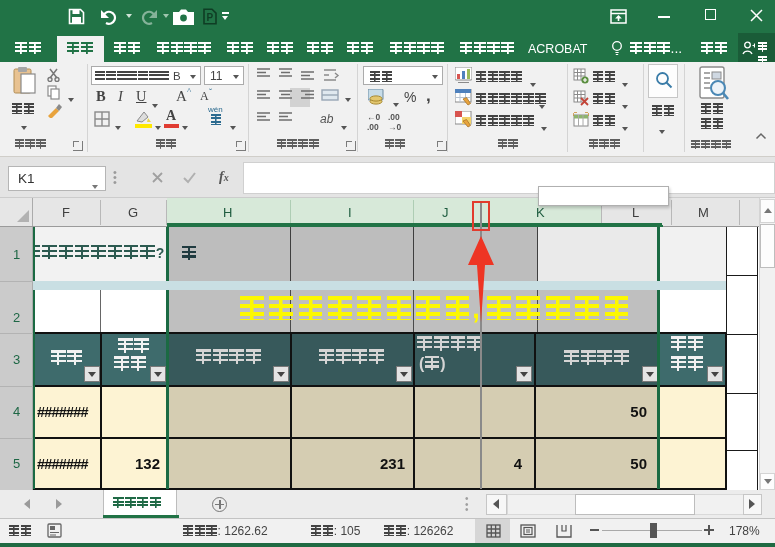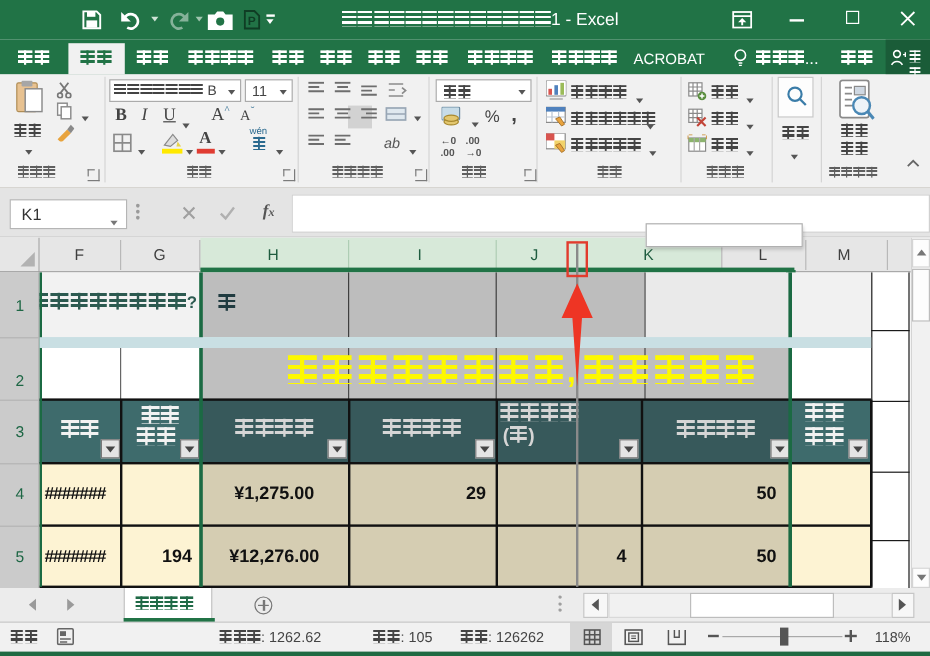--- a/index.html
+++ b/index.html
@@ -47,23 +47,20 @@
       <path d="M0 3 h6 l2 -2.5 h5 l2 2.5 h6 v13 h-21 z" fill="#fff"></path>
       <circle cx="10.5" cy="9" r="3.4" fill="#217346"></circle>
     </svg>
     <svg class="a" style="left:203px;top:8px;" width="14" height="17" viewBox="0 0 14 17">
       <path d="M1 1.2 h8 l4 4 v10.6 h-12 z" fill="none" stroke="#0f3d24" stroke-width="1.6"></path>
       <text x="3.4" y="12.5" font-size="10" font-weight="bold" fill="#0f3d24" font-family="Liberation Sans">P</text>
     </svg>
     <div class="a" style="left:222px;top:12px;width:7px;height:1.6px;background:#fff;"></div>
     <div class="a" style="left:222px;top:16px;width:0;height:0;border-left:3.5px solid transparent;border-right:3.5px solid transparent;border-top:4px solid #fff;"></div>
 
-    <div class="a" style="left:284px;top:9px;color:#ffffff;font-size:14.5px;">
-      <span class="gs"></span><span class="gs"></span><span class="gs"></span><span class="gs"></span><span class="gs"></span><span class="gs"></span><span class="gs"></span><span class="gs"></span><span class="gs"></span><span class="gs"></span><span class="gs"></span><span class="gs"></span><span class="gs"></span>1 - Excel
-    </div>
 
     <svg class="a" style="left:610px;top:9px;" width="17" height="15" viewBox="0 0 17 15">
       <rect x="1" y="1" width="15" height="13" fill="none" stroke="#fff" stroke-width="1.5"></rect>
       <path d="M1 4.5 h15" stroke="#fff" stroke-width="1.5"></path>
       <path d="M8.5 6 l3.4 3.6 h-6.8 z" fill="#fff"></path>
       <path d="M8.5 8 v4" stroke="#fff" stroke-width="1.6"></path>
     </svg>
     <div class="a" style="left:658px;top:16px;width:12px;height:1.8px;background:#fff;"></div>
     <div class="a" style="left:705px;top:9px;width:11px;height:11px;border:1.6px solid #fff;"></div>
     <svg class="a" style="left:750px;top:9px;" width="13" height="13" viewBox="0 0 13 13">
@@ -408,27 +405,25 @@
 
     <div class="fb" style="left:84px;"></div>
     <div class="fb" style="left:150px;"></div>
     <div class="fb" style="left:273px;"></div>
     <div class="fb" style="left:396px;"></div>
     <div class="fb" style="left:516px;"></div>
     <div class="fb" style="left:642px;"></div>
     <div class="fb" style="left:707px;"></div>
 
     <div class="a" style="left:37px;top:206px;width:61px;overflow:hidden;font-weight:bold;font-size:14.5px;color:#111;letter-spacing:-.8px;">#######</div>
-    <div class="a" style="left:167px;top:205px;width:123px;text-align:center;font-weight:bold;font-size:15px;color:#111;">¥1,275.00</div>
-    <div class="a" style="left:290px;top:205px;width:115px;text-align:right;font-weight:bold;font-size:15px;color:#111;">29</div>
     <div class="a" style="left:534px;top:205px;width:113px;text-align:right;font-weight:bold;font-size:15px;color:#111;">50</div>
 
     <div class="a" style="left:37px;top:258px;width:61px;overflow:hidden;font-weight:bold;font-size:14.5px;color:#111;letter-spacing:-.8px;">#######</div>
-    <div class="a" style="left:33px;top:257px;width:127px;text-align:right;font-weight:bold;font-size:15px;color:#111;">194</div>
-    <div class="a" style="left:167px;top:257px;width:123px;text-align:center;font-weight:bold;font-size:15px;color:#111;">¥12,276.00</div>
+    <div class="a" style="left:33px;top:257px;width:127px;text-align:right;font-weight:bold;font-size:15px;color:#111;">132</div>
+    <div class="a" style="left:290px;top:257px;width:115px;text-align:right;font-weight:bold;font-size:15px;color:#111;">231</div>
     <div class="a" style="left:413px;top:257px;width:109px;text-align:right;font-weight:bold;font-size:15px;color:#111;">4</div>
     <div class="a" style="left:534px;top:257px;width:113px;text-align:right;font-weight:bold;font-size:15px;color:#111;">50</div>
 
     <div class="a" style="left:33px;top:29px;width:2px;height:262px;background:#1b6a43;"></div>
     <div class="a" style="left:166px;top:29px;width:2.5px;height:262px;background:#1b6a43;"></div>
     <div class="a" style="left:657px;top:29px;width:2.5px;height:262px;background:#1b6a43;"></div>
 
     <div class="a" style="left:33px;top:83px;width:693px;height:9px;background:#c9dfe3;"></div>
 
     <div class="a" style="left:480px;top:5px;width:2px;height:286px;background:#8a8a8a;"></div>
@@ -491,17 +486,17 @@
     </svg>
     <svg class="a" style="left:556px;top:5px;" width="16" height="14" viewBox="0 0 16 14">
       <path d="M1 1 v12 h14 v-12" fill="none" stroke="#555" stroke-width="1.3"></path>
       <path d="M6 1 v6 h4 v-6" fill="none" stroke="#555" stroke-width="1.2"></path>
     </svg>
     <div class="a" style="left:590px;top:10px;width:9px;height:2.4px;background:#555;"></div>
     <div class="a" style="left:602px;top:11px;width:100px;height:1.4px;background:#a9a9a9;"></div>
     <div class="a" style="left:650px;top:4px;width:7px;height:15px;background:#555;"></div>
     <div class="a" style="left:704px;top:10px;width:10px;height:2.4px;background:#555;"></div>
     <div class="a" style="left:704px;top:6px;width:2.4px;height:10px;background:#555;margin-left:3.8px;"></div>
-    <div class="a" style="left:729px;top:5px;">118%</div>
+    <div class="a" style="left:729px;top:5px;">178%</div>
   </div>
   <div class="a" style="left:0;top:543px;width:775px;height:4px;background:#1f6a42;"></div>
 
 </div>
 
 </body></html>

